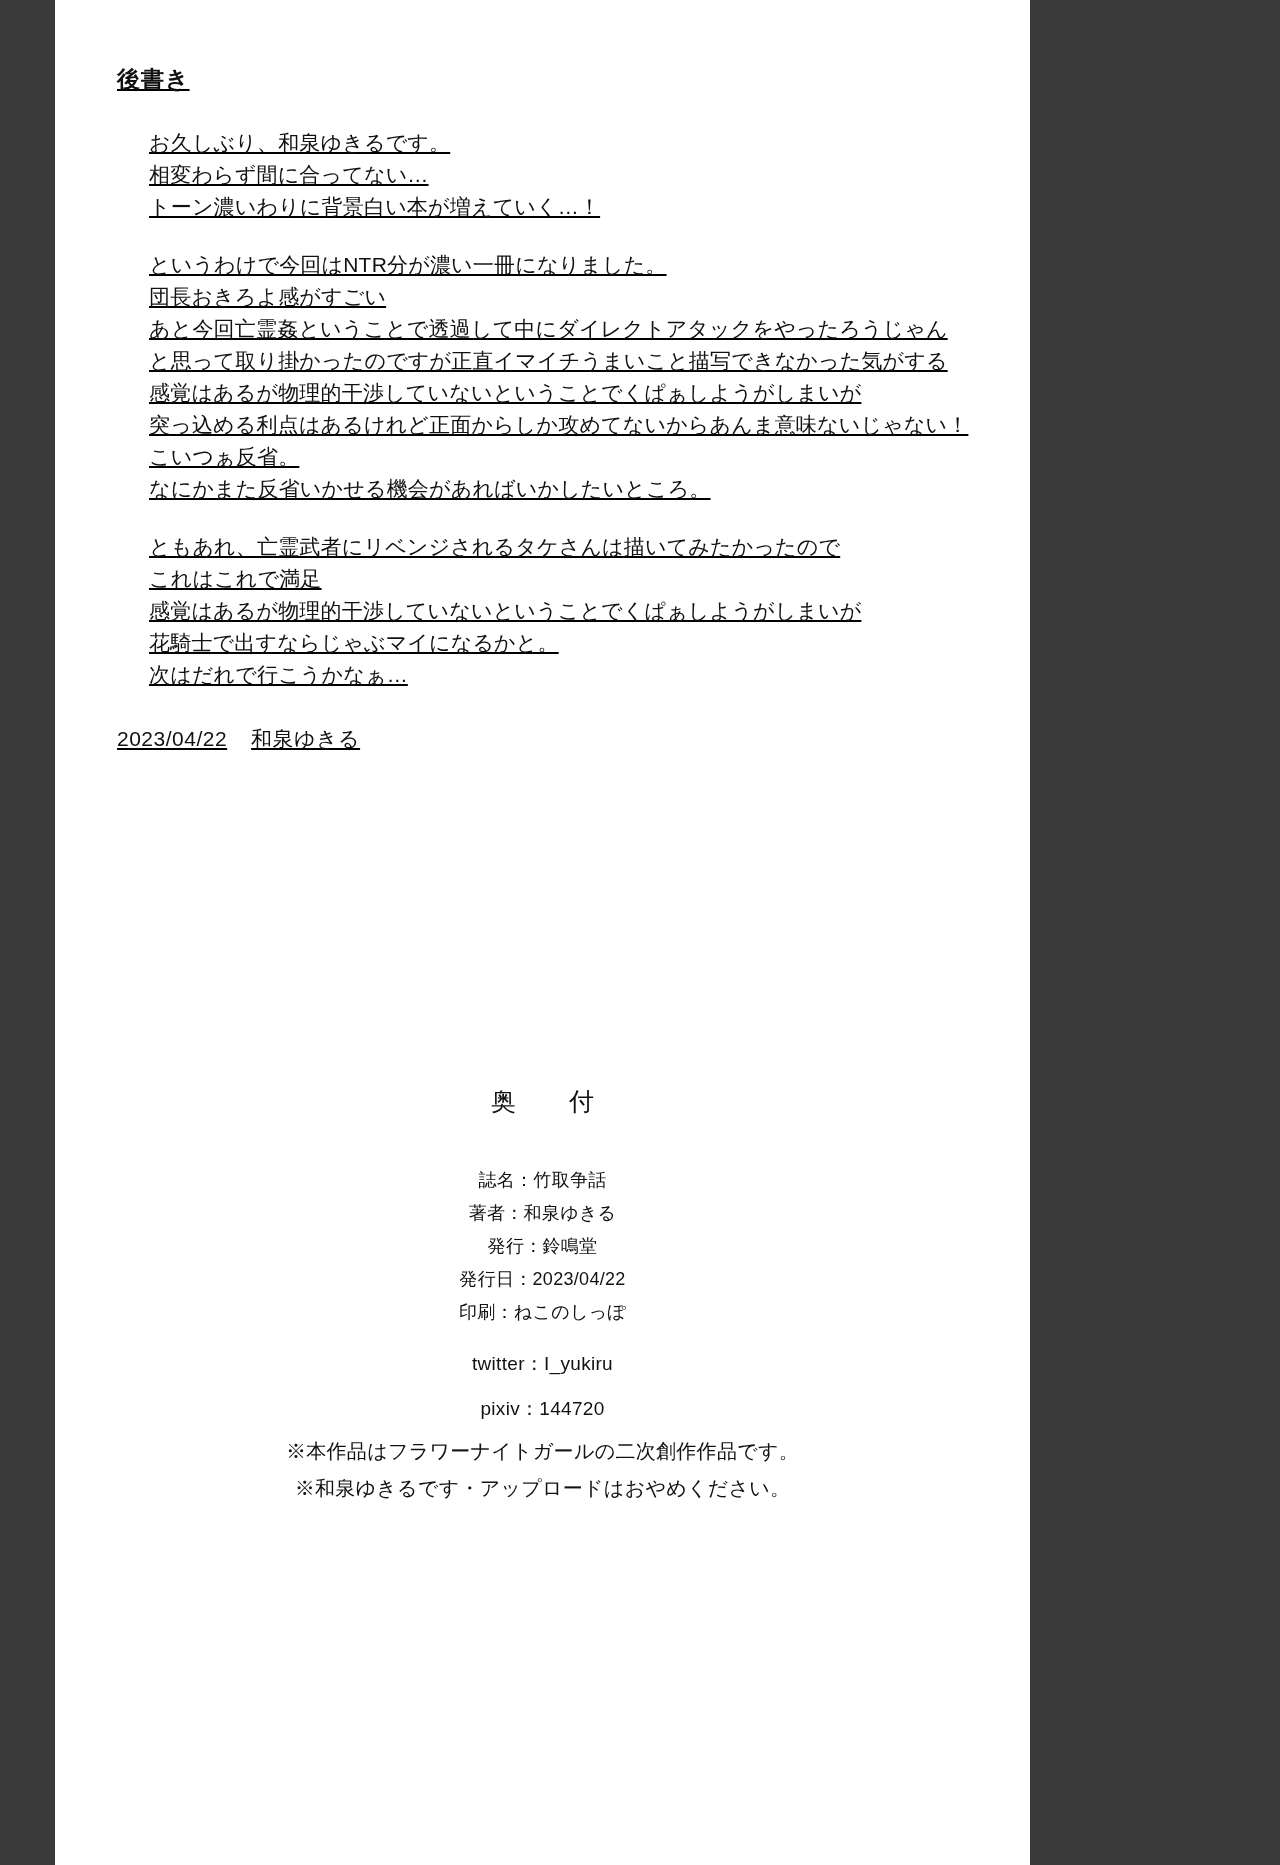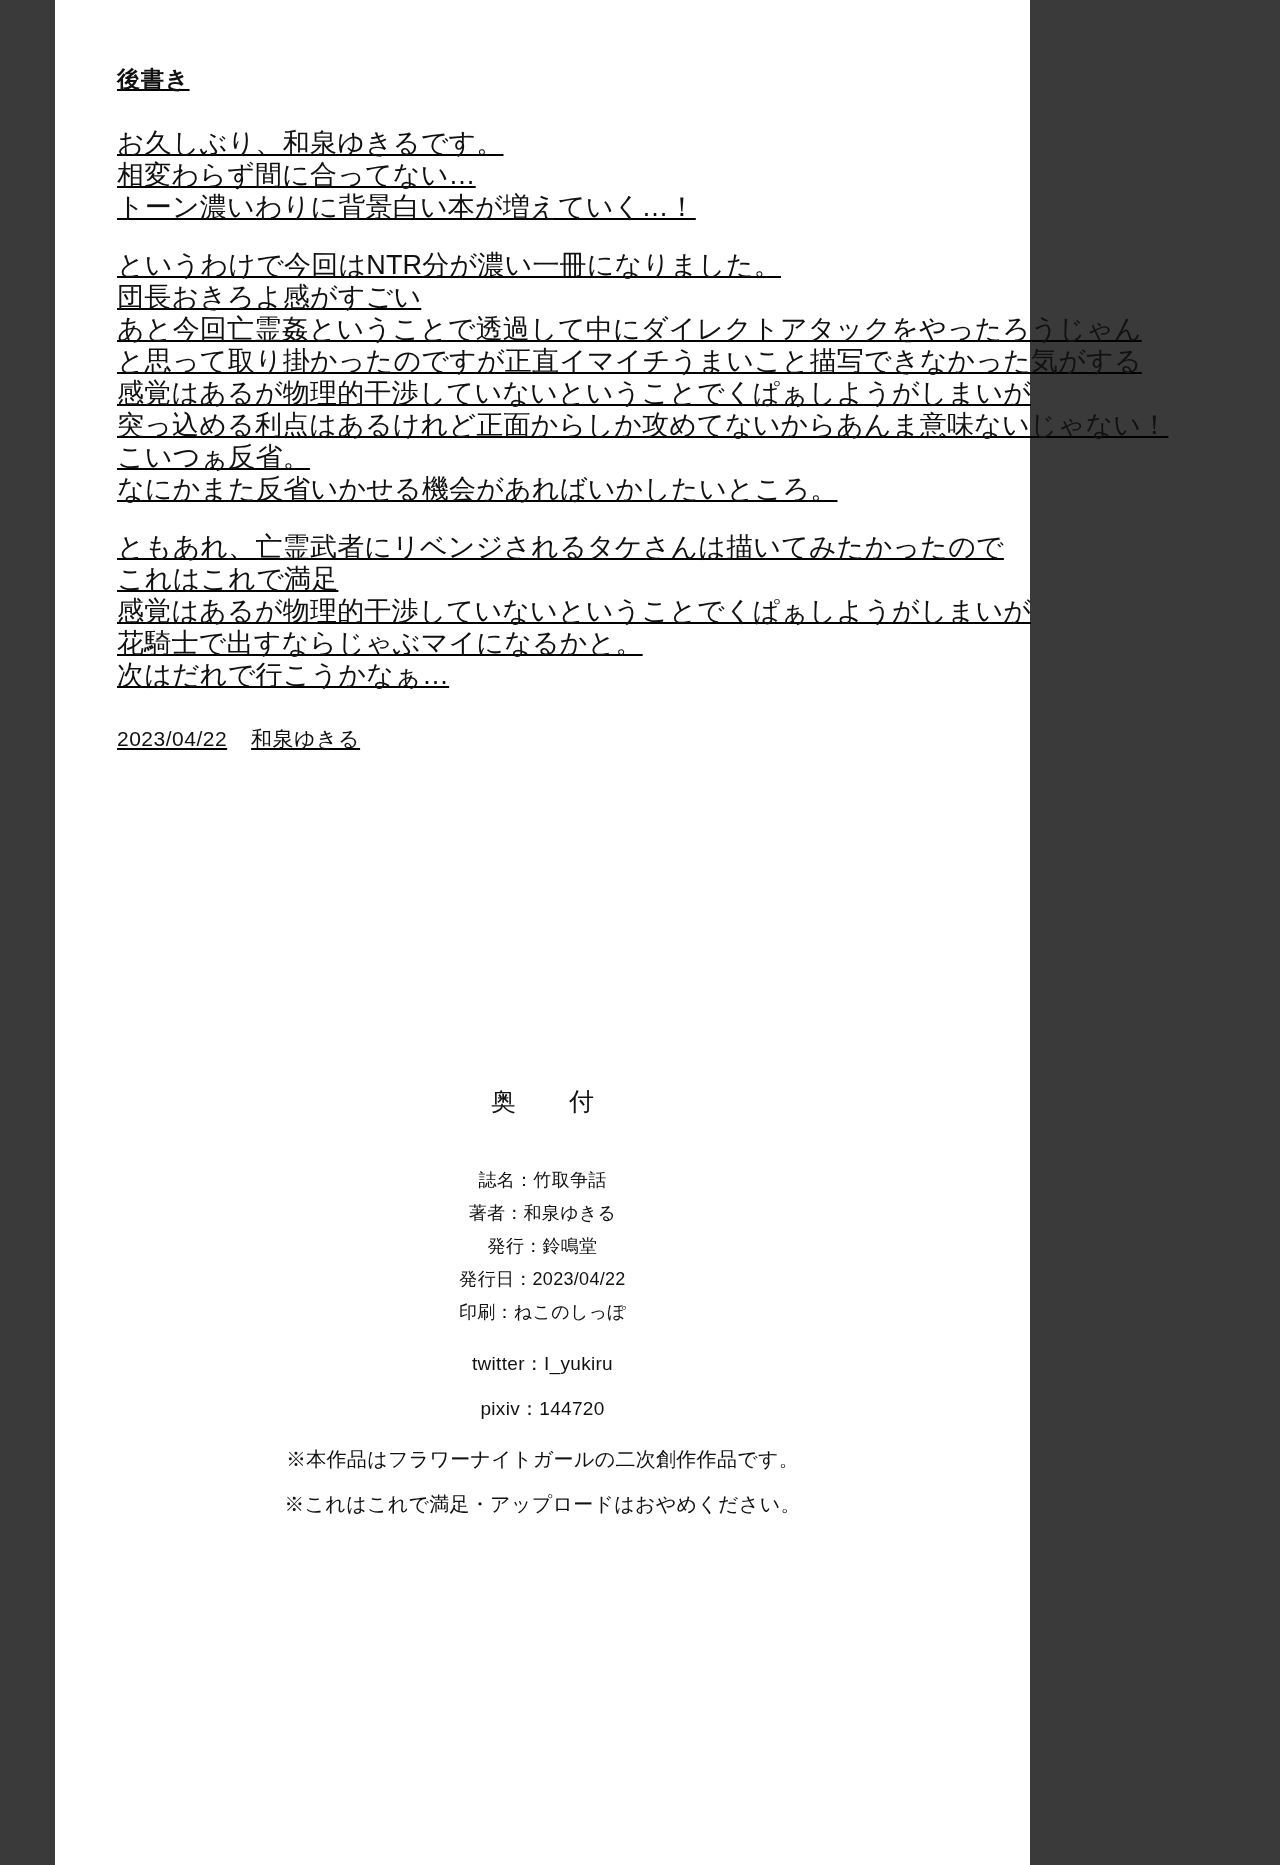--- a/index.html
+++ b/index.html
@@ -29,24 +29,25 @@
     text-decoration: underline;
   }
   .afterword-heading {
     font-size: 23px;
     font-weight: bold;
     color: #111111;
     letter-spacing: 1px;
     margin: 0 0 32px 0;
   }
   .afterword-body {
-    font-size: 27px;
+    font-size: 21px;
     line-height: 32px;
     color: #111111;
     letter-spacing: 0.2px;
+    margin-left: 32px;
   }
   .para {
     margin: 0 0 26px 0;
   }
   .para:last-child {
     margin-bottom: 0;
   }
   .line {
     white-space: pre;
   }
@@ -81,21 +82,21 @@
     line-height: 33px;
     color: #111111;
     letter-spacing: 0.3px;
   }
   .colophon-line.small {
     font-size: 19px;
     margin-top: 12px;
   }
   .colophon-line.note {
     font-size: 20px;
-    margin-top: 12px;
+    margin-top: 4px;
   }
   .gap-sm { height: 6px; }
 </style>
 </head>
 <body>
 
 <div class="page">
 
   <div class="afterword-section">
     <h1 class="afterword-heading">後書き</h1>
@@ -144,16 +145,16 @@
     <div class="colophon-line">印刷：ねこのしっぽ</div>
 
     <div class="gap-sm"></div>
 
     <div class="colophon-line small">twitter：I_yukiru</div>
     <div class="colophon-line small">pixiv：144720</div>
 
     <div class="gap-sm"></div>
 
     <div class="colophon-line note">※本作品はフラワーナイトガールの二次創作作品です。</div>
-    <div class="colophon-line note">※これはこれで満足・アップロードはおやめください。</div>
+    <div class="colophon-line note">※和泉ゆきるです・アップロードはおやめください。</div>
   </div>
 
 </div>
 
 </body></html>

